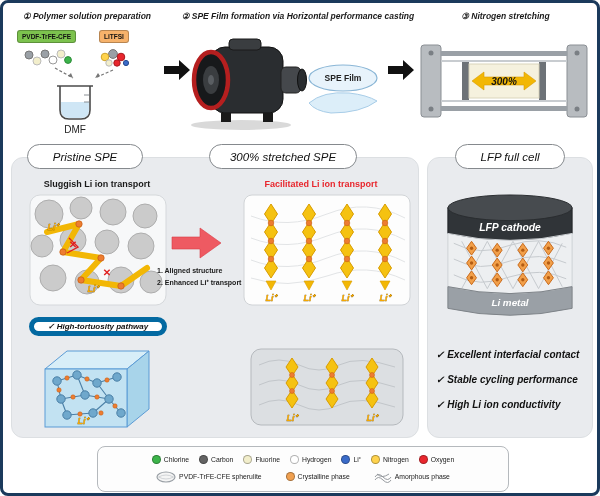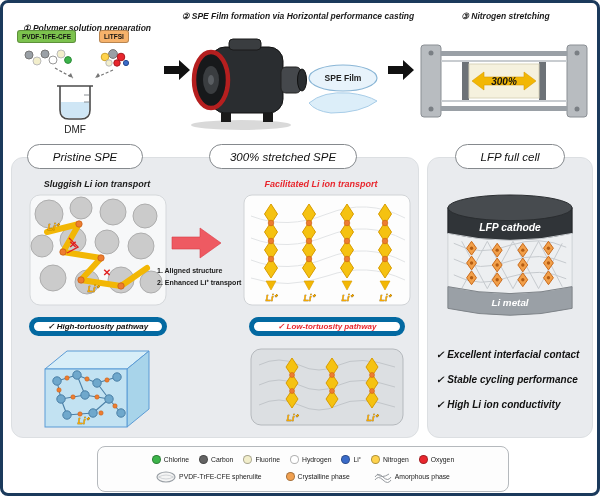--- a/index.html
+++ b/index.html
@@ -4,21 +4,21 @@
 <style>
   * { margin:0; padding:0; box-sizing:border-box; }
   html,body { background:#fff; }
   body { width:600px; height:496px; font-family:"Liberation Sans", sans-serif; }
   .figure { position:relative; width:600px; height:496px; background:#fff;
             border:3px solid #1b3a5c; border-radius:8px; overflow:hidden; }
   .abs { position:absolute; }
   svg text { font-family:"Liberation Sans", sans-serif; }
   .step-label { font-style:italic; font-weight:bold; font-size:8.5px; line-height:1.2;
                 color:#1a1a1a; text-align:center; white-space:nowrap; }
-  .cap { font-style:italic; font-weight:bold; font-size:9px; color:#1a1a1a; text-align:center; white-space:nowrap; }
+  .cap { font-weight:bold; font-size:9px; color:#1a1a1a; text-align:center; white-space:nowrap; }
   .cap.red { color:#e8262d; }
   .panel { position:absolute; background:#e9ebee; border-radius:12px; border:1px solid #dcdfe2; }
   .title-pill { position:absolute; z-index:3; background:#fff; border:1.5px solid #85898d;
                 border-radius:13px; display:flex; align-items:center; justify-content:center;
                 font-style:italic; font-weight:normal; font-size:11.5px; color:#111; }
   .sub-pill { position:absolute; z-index:2; background:#fff; border:5px solid #0369a1;
               border-radius:10px; display:flex; align-items:center; justify-content:center;
               font-style:italic; font-weight:bold; font-size:8px; color:#111; white-space:nowrap; }
   .sub-pill.red { color:#e8262d; }
   .chem-pill { position:absolute; font-weight:bold; font-size:6.5px; padding:2px 4px;
@@ -33,21 +33,21 @@
   .legend-label { font-size:6.8px; color:#1a1a1a; white-space:nowrap; }
   .dot { width:9px; height:9px; border-radius:50%; border:1px solid rgba(0,0,0,.3); flex:none; }
   .li-label { font-size:9px; font-weight:bold; font-style:italic; fill:#f7a800;
               stroke:#7a5800; stroke-width:.35px; paint-order:stroke; }
 </style>
 </head>
 <body>
 
 <div class="figure">
 
-  <div class="abs step-label" style="left:6px; top:8px; width:156px;margin-top:12px;">① Polymer solution preparation</div>
+  <div class="abs step-label" style="left:6px; top:8px; width:156px;">① Polymer solution preparation</div>
 
   <span class="chem-pill" style="left:14px; top:27px; background:#7cc24e;">PVDF-TrFE-CFE</span>
   <span class="chem-pill" style="left:96px; top:27px; background:#f6b26b;">LiTFSI</span>
 
   <svg class="abs" style="left:10px; top:42px;" width="145" height="36" viewBox="0 0 145 36">
 
     <circle cx="16" cy="10" r="4" fill="#9aa0a6" stroke="#777"></circle>
     <circle cx="24" cy="16" r="4" fill="#f2eecb" stroke="#bbb"></circle>
     <circle cx="32" cy="9" r="4" fill="#9aa0a6" stroke="#777"></circle>
     <circle cx="40" cy="15" r="4" fill="#ffffff" stroke="#999"></circle>
@@ -269,21 +269,20 @@
         <polygon points="99,87 109,87 104,96"></polygon>
           <polygon points="137,87 147,87 142,96"></polygon>
       </g>
     </g>
     <text x="28" y="107" text-anchor="middle" class="li-label">Li⁺</text>
     <text x="66" y="107" text-anchor="middle" class="li-label">Li⁺</text>
     <text x="104" y="107" text-anchor="middle" class="li-label">Li⁺</text>
     <text x="142" y="107" text-anchor="middle" class="li-label">Li⁺</text>
   </svg>
 
-  <div class="sub-pill red" style="left:246px; top:314px; width:156px; height:19px;">✓ Low-tortuosity pathway</div>
 
   <svg class="abs" style="left:244px; top:340px; z-index:2;" width="160" height="88" viewBox="0 0 160 88">
     <rect x="4" y="6" width="152" height="76" rx="10" fill="#dcdfe2" stroke="#b5b9bd"></rect>
     <g stroke="#c2c6ca" fill="none">
       <path d="M12,22 q20,-10 40,0 q20,10 40,0 q20,-10 56,2"></path>
       <path d="M12,42 q20,-10 40,0 q20,10 40,0 q20,-10 56,2"></path>
       <path d="M12,62 q20,-10 40,0 q20,10 40,0 q20,-10 56,2"></path>
     </g>
     <g fill="#f5c211" stroke="#d89c00">
       <polygon points="45,15 51,24 45,33 39,24"></polygon>

